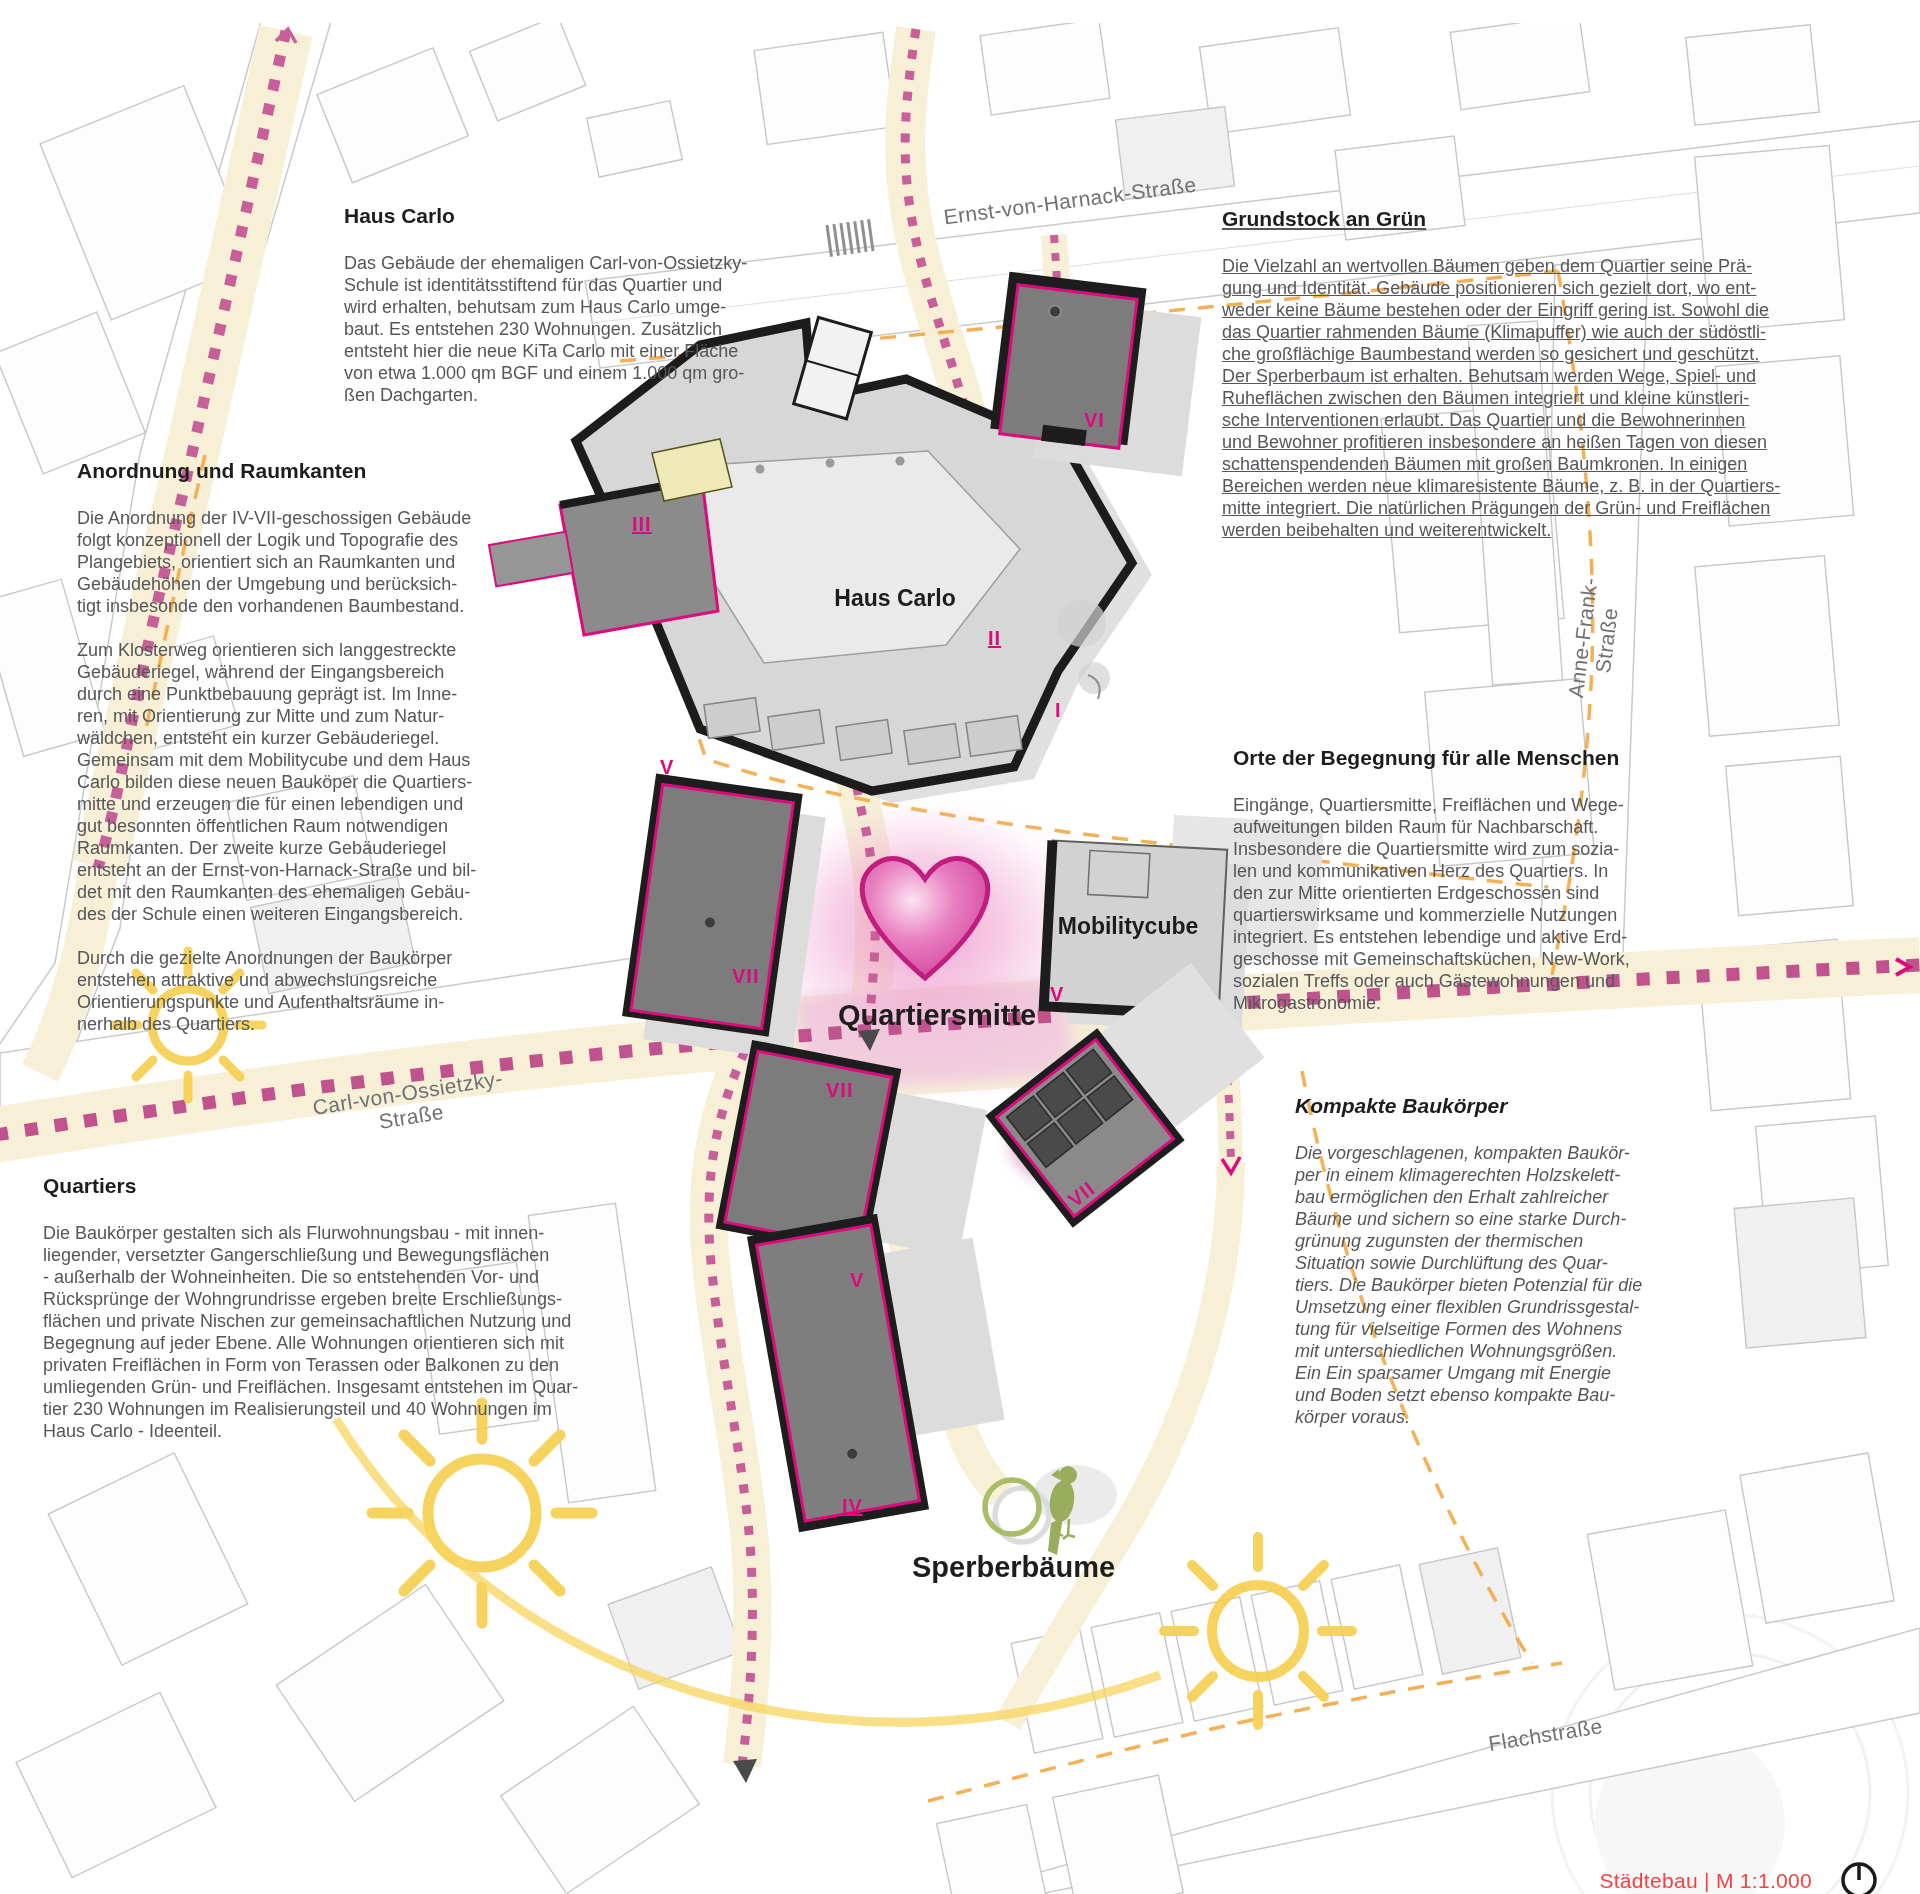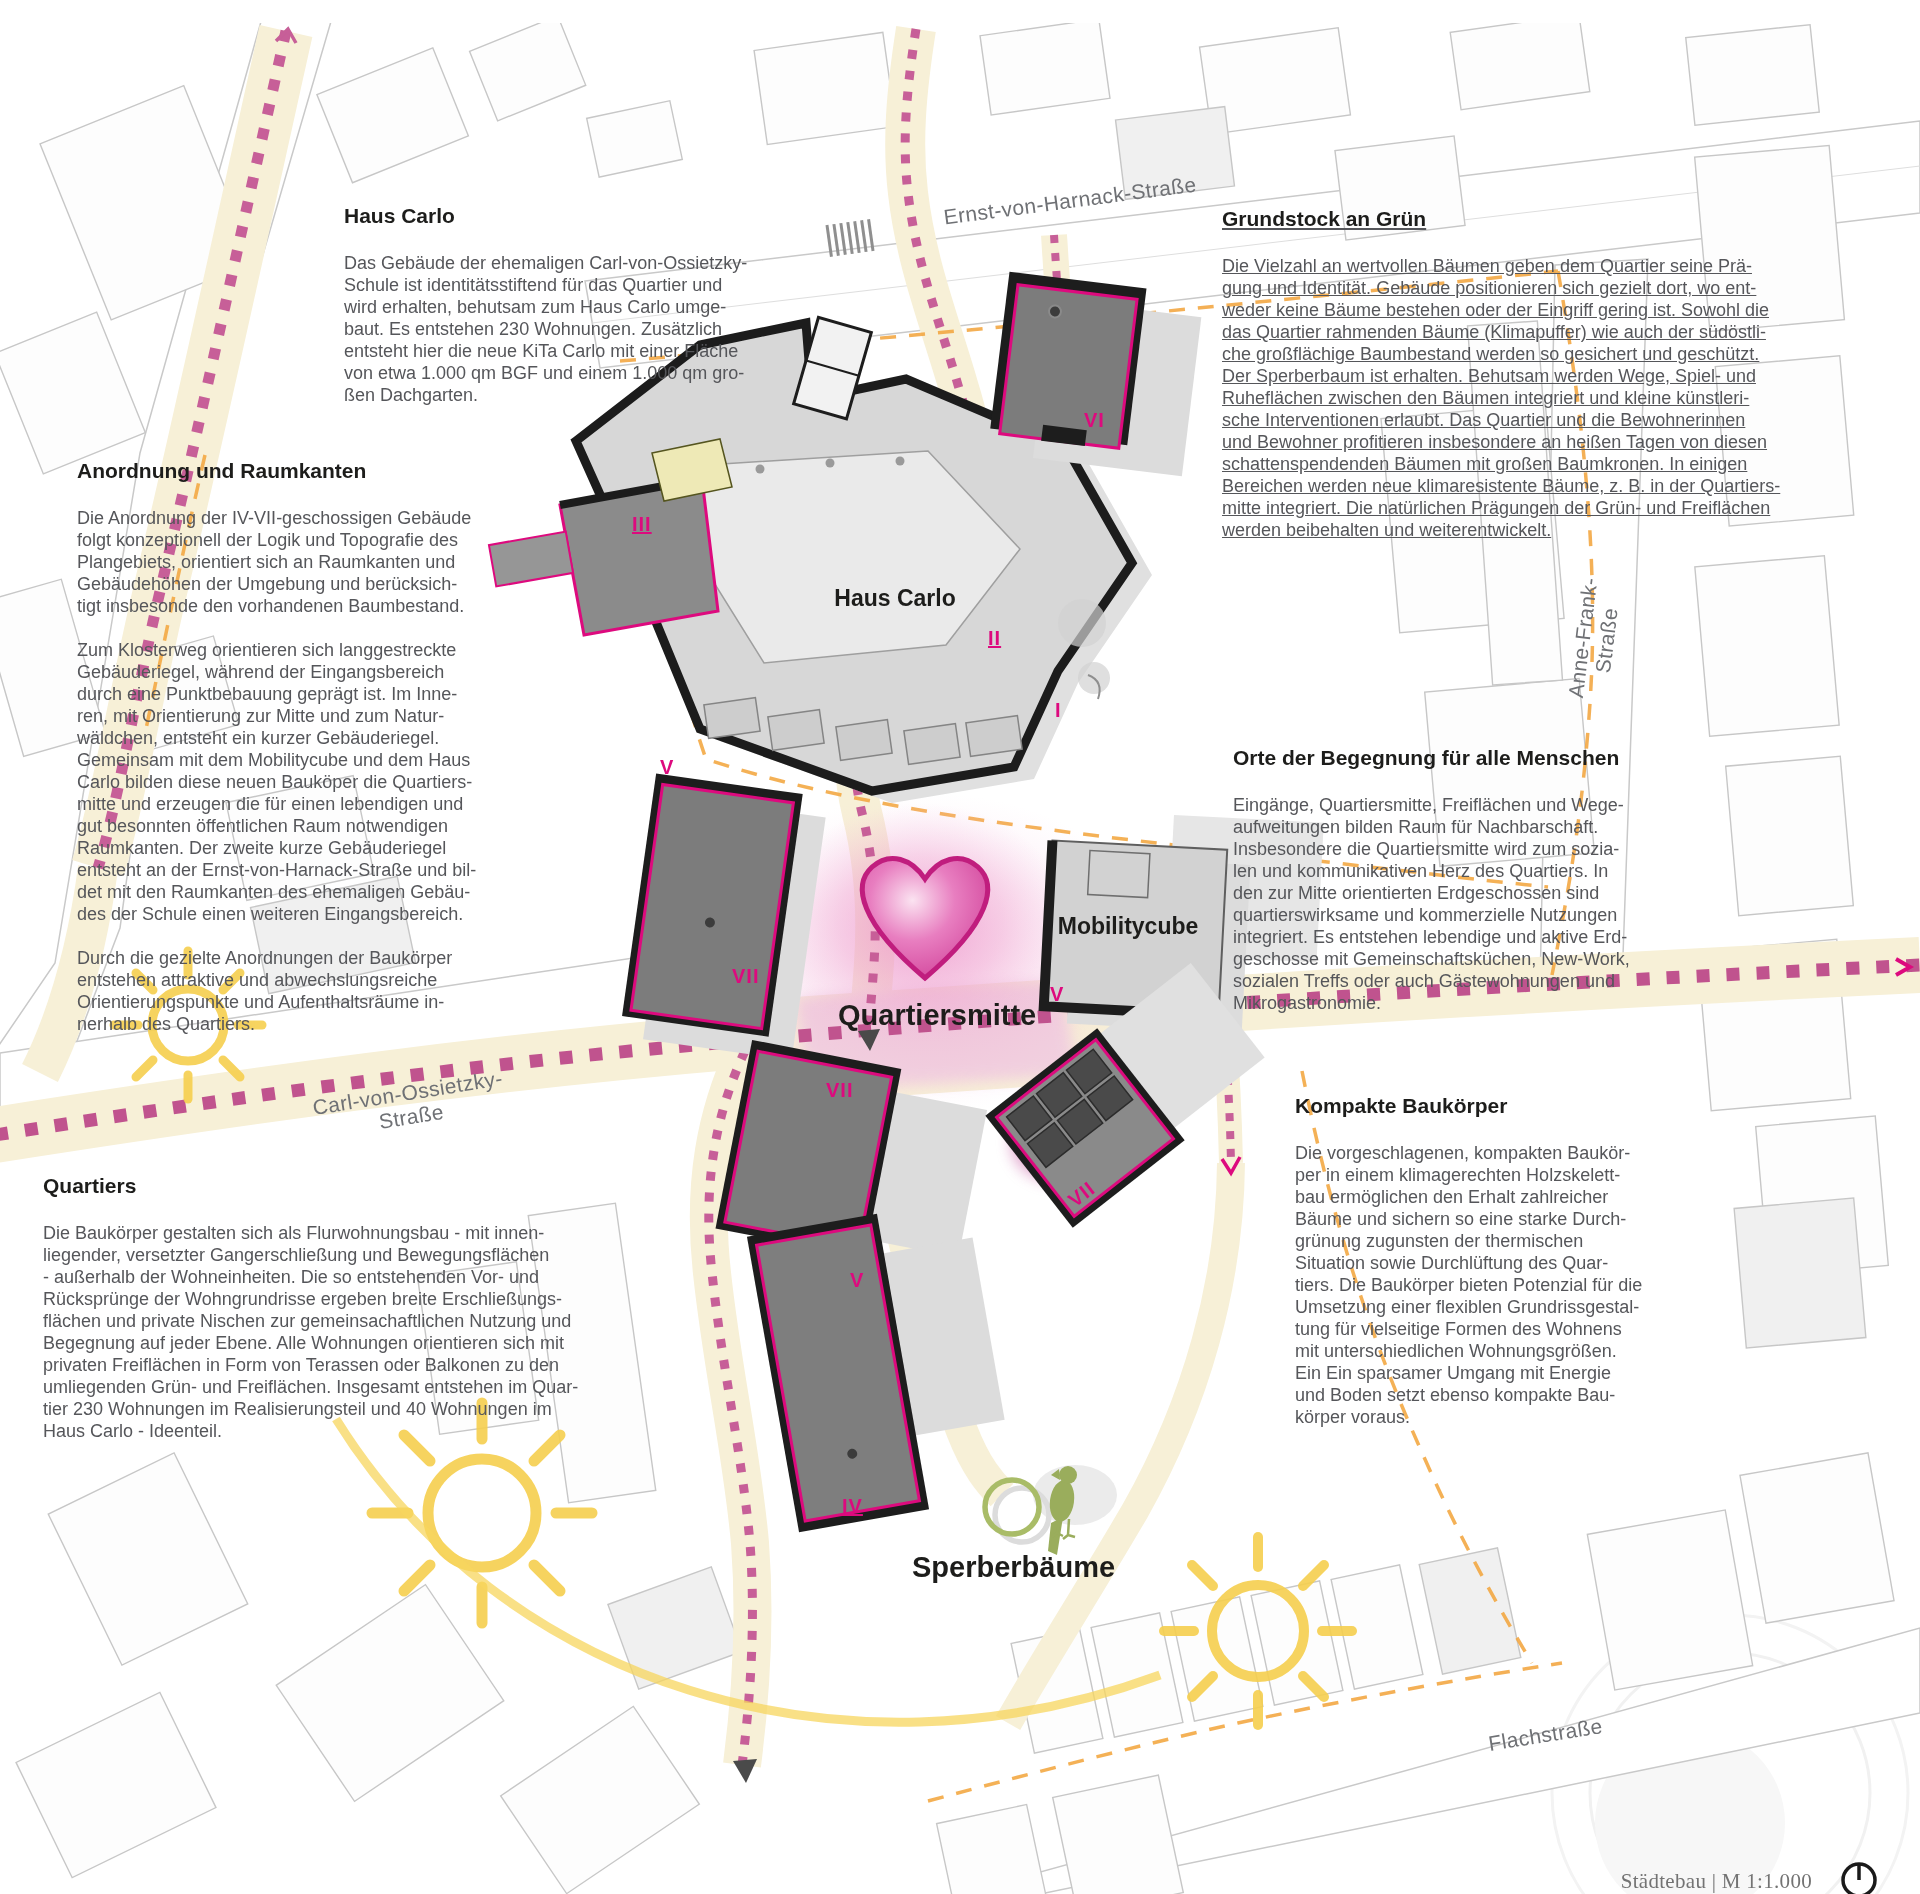--- a/index.html
+++ b/index.html
@@ -5,21 +5,21 @@
   html,body{margin:0;padding:0;background:#ffffff;}
   #stage{position:relative;width:1920px;height:1894px;background:#ffffff;overflow:hidden;
          font-family:"Liberation Sans","DejaVu Sans",sans-serif;margin-top:23px;}
   #map-svg{position:absolute;left:0;top:0;}
   .ann{position:absolute;color:#55565a;font-size:18px;line-height:22px;white-space:pre-line;}
   .ann-title{font-weight:700;color:#1d1d1b;font-size:21px;line-height:26px;margin-bottom:1px;white-space:normal;}
   .map-label{position:absolute;font-weight:700;color:#1d1d1b;font-size:23px;text-align:center;}
   .map-label.small{font-size:29px;}
   .street-label{position:absolute;color:#6f7175;font-size:21px;text-align:center;letter-spacing:.4px;}
   .numeral{position:absolute;color:#dd0a7e;font-weight:700;font-size:20px;letter-spacing:1px;}
-  .footer-label{position:absolute;color:#737373;font-size:21px;text-align:right;letter-spacing:.3px;font-family:Liberation Serif, serif;}
+  .footer-label{position:absolute;color:#ef4444;font-size:21px;text-align:right;letter-spacing:.3px;}
 </style>
 </head>
 <body>
 
 <div id="stage">
 
 <svg id="map-svg" width="1920" height="1894" viewBox="0 0 1920 1894">
   <defs>
     <radialGradient id="glowG" cx="50%" cy="50%" r="50%">
       <stop offset="0%" stop-color="#ec8ec7" stop-opacity="0.85"></stop>
@@ -375,21 +375,21 @@
 Insbesondere die Quartiersmitte wird zum sozia-
 len und kommunikativen Herz des Quartiers. In
 den zur Mitte orientierten Erdgeschossen sind
 quartierswirksame und kommerzielle Nutzungen
 integriert. Es entstehen lebendige und aktive Erd-
 geschosse mit Gemeinschaftsküchen, New-Work,
 sozialen Treffs oder auch Gästewohnungen und
 Mikrogastronomie.</div>
   </div>
 
-  <div class="ann" style="left:1295px;top:1048px;width:400px;">
+  <div class="ann" style="left:1295px;top:1048px;width:400px;font-style:italic;">
     <div class="ann-title">Kompakte Baukörper</div>
     <div class="ann-body">Die vorgeschlagenen, kompakten Baukör-
 per in einem klimagerechten Holzskelett-
 bau ermöglichen den Erhalt zahlreicher
 Bäume und sichern so eine starke Durch-
 grünung zugunsten der thermischen
 Situation sowie Durchlüftung des Quar-
 tiers. Die Baukörper bieten Potenzial für die
 Umsetzung einer flexiblen Grundrissgestal-
 tung für vielseitige Formen des Wohnens

